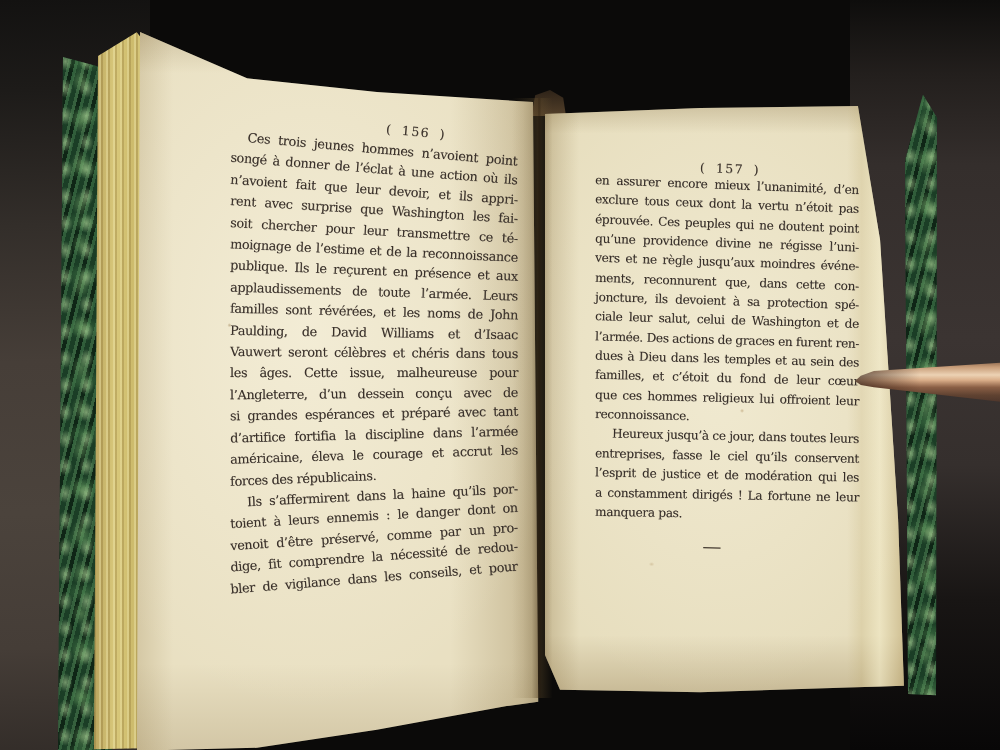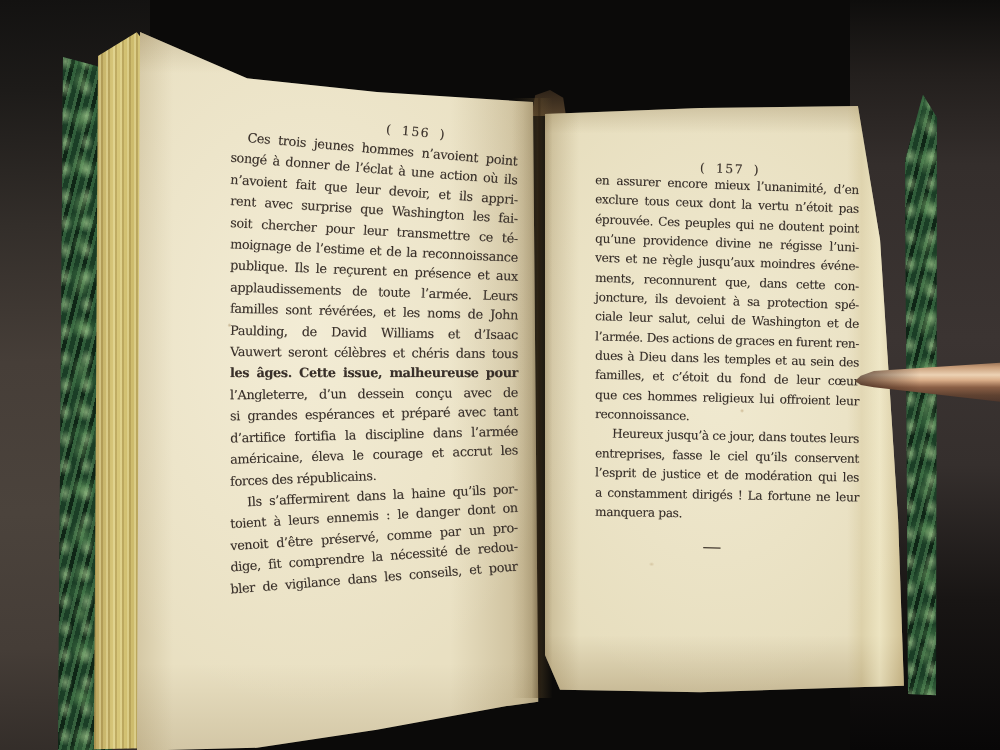--- a/index.html
+++ b/index.html
@@ -146,21 +146,21 @@
       <div class="tline" style="transform: rotate(4.54286deg);">songé à donner de l’éclat à une action où ils</div>
       <div class="tline" style="transform: rotate(4.08571deg);">n’avoient fait que leur devoir, et ils appri-</div>
       <div class="tline" style="transform: rotate(3.62857deg);">rent avec surprise que Washington les fai-</div>
       <div class="tline" style="transform: rotate(3.17143deg);">soit chercher pour leur transmettre ce té-</div>
       <div class="tline" style="transform: rotate(2.71429deg);">moignage de l’estime et de la reconnoissance</div>
       <div class="tline" style="transform: rotate(2.25714deg);">publique. Ils le reçurent en présence et aux</div>
       <div class="tline" style="transform: rotate(1.8deg);">applaudissements de toute l’armée. Leurs</div>
       <div class="tline" style="transform: rotate(1.34286deg);">familles sont révérées, et les noms de John</div>
       <div class="tline" style="transform: rotate(0.885714deg);">Paulding, de David Williams et d’Isaac</div>
       <div class="tline" style="transform: rotate(0.428571deg);">Vauwert seront célèbres et chéris dans tous</div>
-      <div class="tline" style="transform: rotate(-0.0285714deg); font-weight: bold;">les âges. Cette issue, malheureuse pour</div>
+      <div class="tline" style="transform: rotate(-0.0285714deg);">les âges. Cette issue, malheureuse pour</div>
       <div class="tline" style="transform: rotate(-0.485714deg);">l’Angleterre, d’un dessein conçu avec de</div>
       <div class="tline" style="transform: rotate(-0.942857deg);">si grandes espérances et préparé avec tant</div>
       <div class="tline" style="transform: rotate(-1.4deg);">d’artifice fortifia la discipline dans l’armée</div>
       <div class="tline" style="transform: rotate(-1.85714deg);">américaine, éleva le courage et accrut les</div>
       <div class="tline nj" style="transform: rotate(-2.31429deg);">forces des républicains.</div>
       <div class="tline ind" style="transform: rotate(-2.77143deg);">Ils s’affermirent dans la haine qu’ils por-</div>
       <div class="tline" style="transform: rotate(-3.22857deg);">toient à leurs ennemis : le danger dont on</div>
       <div class="tline" style="transform: rotate(-3.68571deg);">venoit d’être préservé, comme par un pro-</div>
       <div class="tline" style="transform: rotate(-4.14286deg);">dige, fit comprendre la nécessité de redou-</div>
       <div class="tline" style="transform: rotate(-4.6deg);">bler de vigilance dans les conseils, et pour</div>

